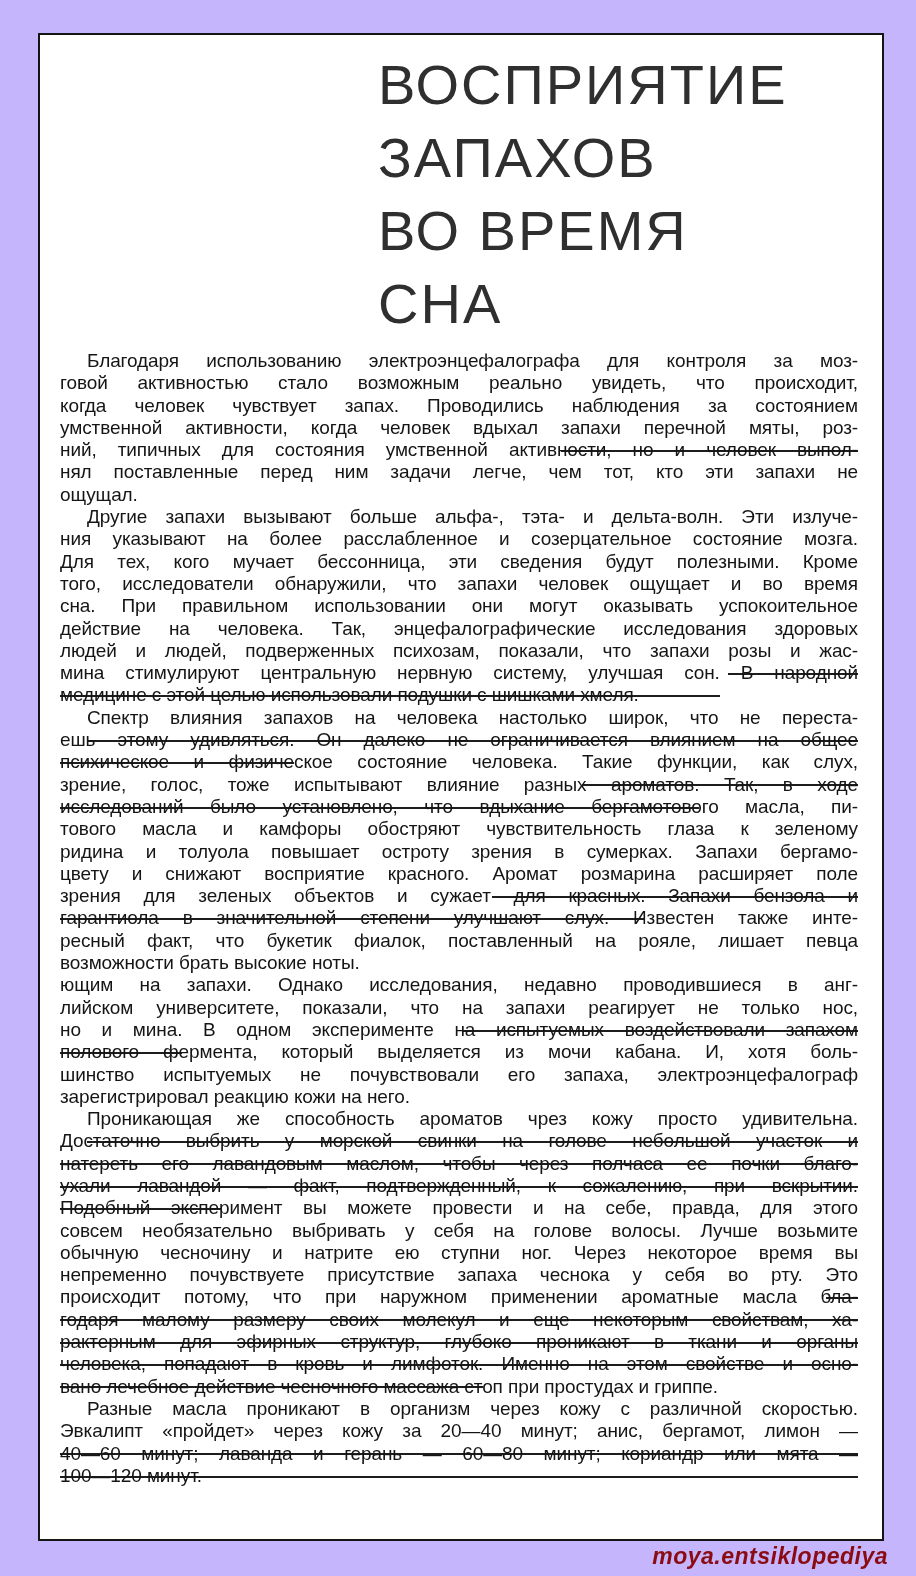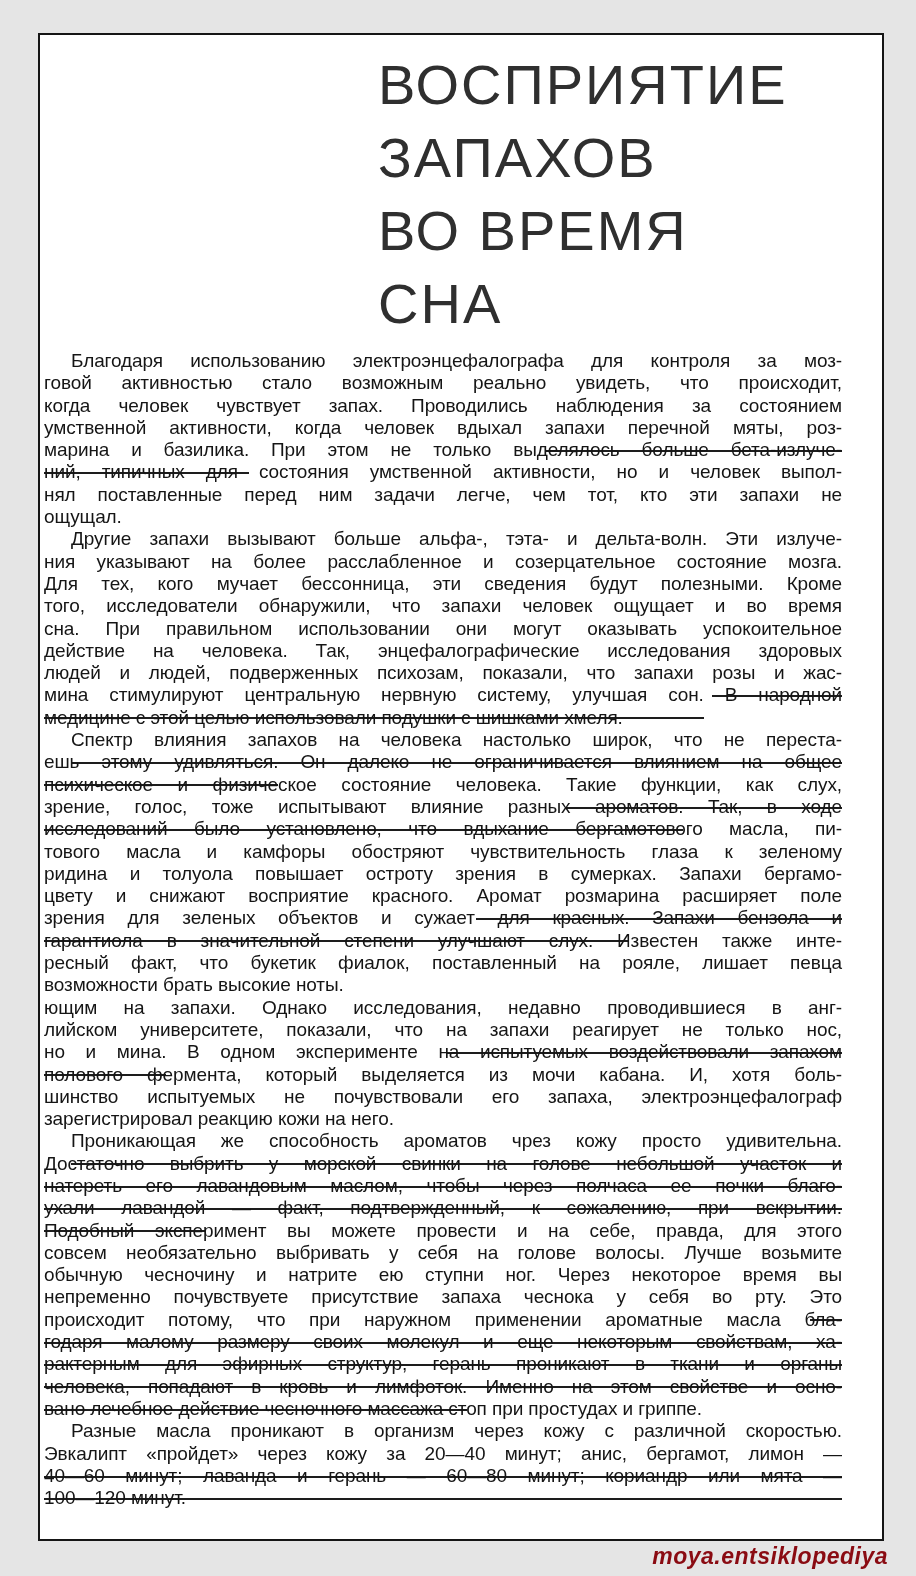--- a/index.html
+++ b/index.html
@@ -1,20 +1,20 @@
 <!DOCTYPE html>
 <html><head>
 <meta charset="utf-8">
 <style>
   html, body { margin: 0; padding: 0; background: #ffffff; }
   .page {
     position: relative;
     width: 916px;
     height: 1576px;
-    background: #e5e5e5;
+    background: #c4b5fd;
     font-family: "Liberation Sans", sans-serif;
     overflow: hidden;
   }
   .frame {
     position: absolute;
     left: 38px;
     top: 33px;
     width: 846px;
     height: 1508px;
     border: 2px solid #151515;
@@ -27,21 +27,21 @@
     top: 48px;
     color: #2f2f2f;
     font-weight: 300;
     font-size: 56px;
     line-height: 73px;
     letter-spacing: 2px;
     white-space: nowrap;
   }
   .textblock {
     position: absolute;
-    left: 44px;
+    left: 60px;
     top: 350px;
     width: 798px;
     color: #151515;
   }
   .line {
     font-size: 19px;
     line-height: 22.3px;
     letter-spacing: -0.1px;
     text-align: justify;
     text-align-last: justify;
@@ -74,21 +74,20 @@
     <div>ЗАПАХОВ</div>
     <div>ВО ВРЕМЯ</div>
     <div>СНА</div>
   </div>
 
   <div class="textblock">
       <div class="line first"><span>Благодаря использованию электроэнцефалографа для контроля за моз-</span></div>
       <div class="line"><span>говой активностью стало возможным реально увидеть, что происходит,</span></div>
       <div class="line"><span>когда человек чувствует запах. Проводились наблюдения за состоянием</span></div>
       <div class="line"><span>умственной активности, когда человек вдыхал </span><span class="u">запахи перечной мяты, роз-</span></div>
-      <div class="line"><span class="u">марина и базилика.</span><span> При этом не только выделялось больше бета-излуче-</span></div>
       <div class="line"><span>ний, типичных для состояния умственной активности, но и человек выпол-</span></div>
       <div class="line"><span>нял поставленные перед ним задачи легче, чем тот, кто эти запахи не</span></div>
       <div class="line lastline"><span>ощущал.</span></div>
       <div class="line first"><span>Другие запахи вызывают больше альфа-, тэта- и дельта-волн. Эти излуче-</span></div>
       <div class="line"><span>ния указывают на более расслабленное и созерцательное состояние мозга.</span></div>
       <div class="line"><span>Для тех, кого мучает бессонница, эти сведения будут полезными. Кроме</span></div>
       <div class="line"><span>того, исследователи обнаружили, что запахи человек ощущает и во время</span></div>
       <div class="line"><span>сна. При правильном использовании они могут оказывать успокоительное</span></div>
       <div class="line"><span>действие на человека. Так, энцефалографические исследования здоровых</span></div>
       <div class="line"><span>людей и людей, подверженных психозам, показали, что запахи </span><span class="u">розы и жас-</span></div>
@@ -115,21 +114,21 @@
       <div class="line first"><span class="u">Проникающая же способность ароматов чрез кожу просто удивительна.</span></div>
       <div class="line"><span class="u">Достаточно выбрить у морской свинки на голове небольшой участок и</span></div>
       <div class="line"><span class="u">натереть его лавандовым маслом, чтобы через полчаса ее почки благо-</span></div>
       <div class="line"><span class="u">ухали лавандой</span><span> — факт, подтвержденный, к сожалению, при вскрытии.</span></div>
       <div class="line"><span>Подобный эксперимент вы можете провести и на себе, правда, для этого</span></div>
       <div class="line"><span>совсем необязательно выбривать у себя на голове волосы. Лучше возьмите</span></div>
       <div class="line"><span>обычную чесночину и натрите ею ступни ног. Через некоторое время вы</span></div>
       <div class="line"><span>непременно почувствуете присутствие запаха чеснока у себя во рту. </span><span class="u">Это</span></div>
       <div class="line"><span class="u">происходит потому, что при наружном применении ароматные масла бла-</span></div>
       <div class="line"><span class="u">годаря малому размеру своих молекул и еще некоторым свойствам, ха-</span></div>
-      <div class="line"><span class="u">рактерным для эфирных структур, герань проникают в ткани и органы</span></div>
+      <div class="line"><span class="u">рактерным для эфирных структур, глубоко проникают в ткани и органы</span></div>
       <div class="line"><span class="u">человека, попадают в кровь и лимфоток.</span><span> Именно на этом свойстве и осно-</span></div>
       <div class="line lastline"><span>вано лечебное действие чесночного массажа стоп при простудах и гриппе.</span></div>
       <div class="line first"><span>Разные масла проникают в организм через кожу с различной скоростью.</span></div>
       <div class="line"><span class="u">Эвкалипт «пройдет» через кожу за 20—40 минут; анис, бергамот, лимон —</span></div>
       <div class="line"><span class="u">40—60 минут; лаванда и герань — 60—80 минут; кориандр или мята —</span></div>
       <div class="line lastline"><span>100—120 минут.</span></div>
     </div>
 
   <div class="watermark" style="color: rgb(138, 11, 18);">moya.entsiklopediya</div>
 </div>

